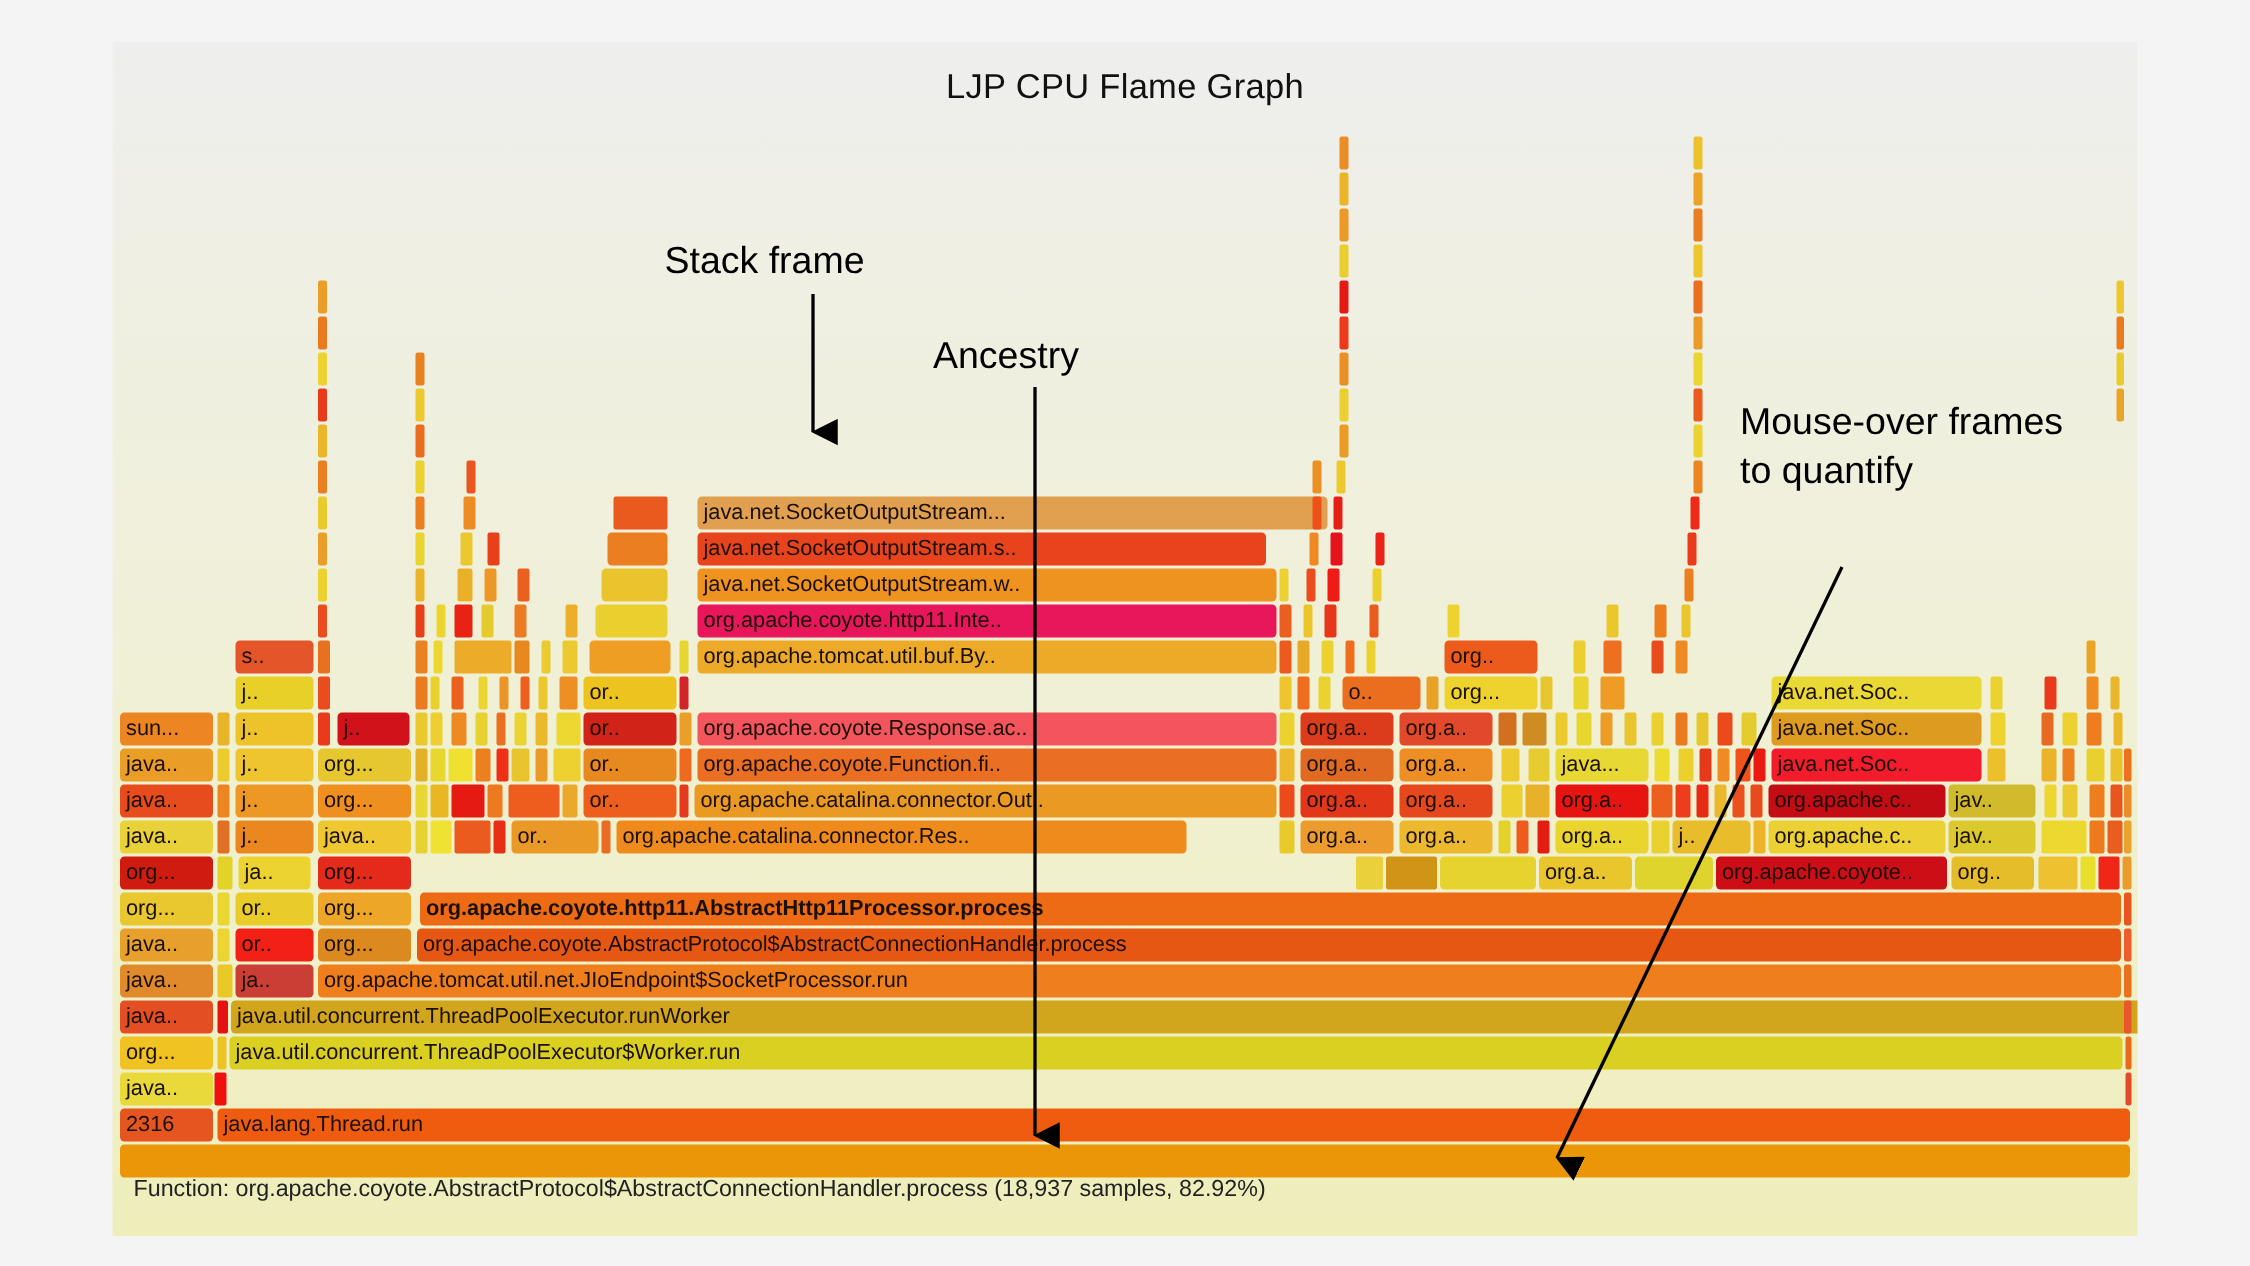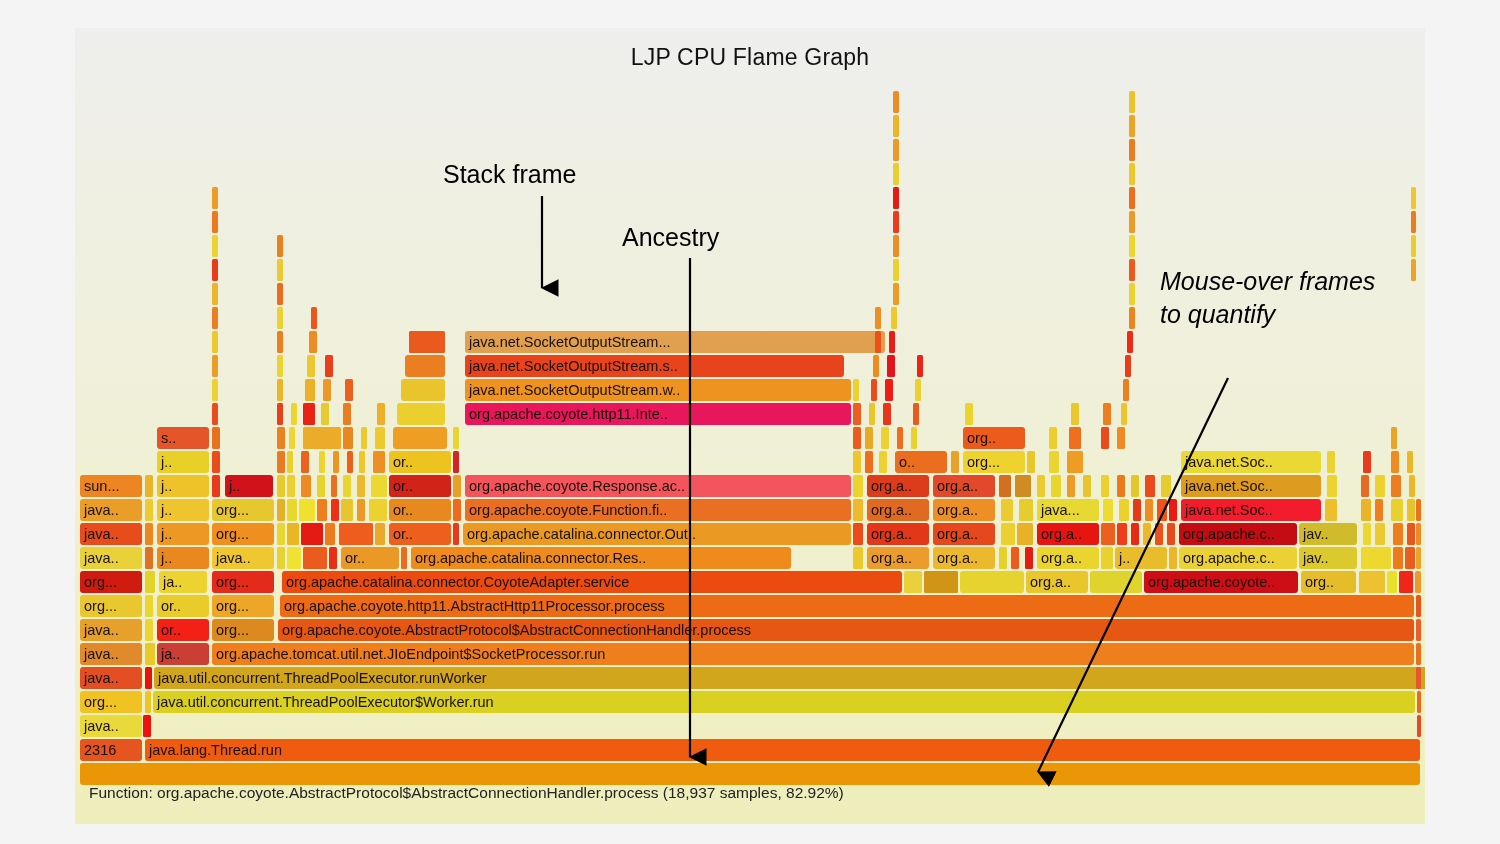--- a/index.html
+++ b/index.html
@@ -34,21 +34,21 @@
     position:absolute;left:14px;bottom:22px;
     font-size:15.5px;color:#222;white-space:nowrap;
   }
 
   
   .anno{
     position:absolute;font-size:25px;color:#000;line-height:1.32;
   }
   #anno-stack{left:443px;top:158px;}
   #anno-ancestry{left:622px;top:221px;}
-  #anno-mouse{left:1160px;top:265px;width:220px;font-style:italic;}
+  #anno-mouse{left:1160px;top:265px;width:220px;}
   svg#arrows{position:absolute;left:0;top:0;width:1500px;height:844px;pointer-events:none;}
 </style>
 </head>
 <body>
 
 <div id="stage">
 
   <div id="panel">
 
     <div id="title">LJP CPU Flame Graph</div>
@@ -76,27 +76,26 @@
         <div class="frame" style="left: 5px; top: 591px; width: 62px; background: rgb(231, 160, 43);"><span>java..</span></div>
         <div class="frame tiny" style="left: 70px; top: 591px; width: 8px; background: rgb(236, 212, 50);"></div>
         <div class="frame" style="left: 82px; top: 591px; width: 52px; background: rgb(243, 32, 21);"><span>or..</span></div>
         <div class="frame" style="left: 137px; top: 591px; width: 62px; background: rgb(220, 138, 32);"><span>org...</span></div>
         <div class="frame" style="left: 203px; top: 591px; width: 1136px; background: rgb(230, 87, 19);"><span>org.apache.coyote.AbstractProtocol$AbstractConnectionHandler.process</span></div>
         <div class="frame tiny" style="left: 1341px; top: 591px; width: 5px; background: rgb(235, 93, 44);"></div>
         <div class="frame" style="left: 5px; top: 567px; width: 62px; background: rgb(233, 199, 47);"><span>org...</span></div>
         <div class="frame tiny" style="left: 70px; top: 567px; width: 8px; background: rgb(233, 214, 47);"></div>
         <div class="frame" style="left: 82px; top: 567px; width: 52px; background: rgb(233, 203, 42);"><span>or..</span></div>
         <div class="frame" style="left: 137px; top: 567px; width: 62px; background: rgb(237, 166, 40);"><span>org...</span></div>
-        <div class="frame" style="left: 205px; top: 567px; width: 1134px; background: rgb(237, 107, 20);"><span>org.apache.coyote.http11.AbstractHttp11Processor.process</span></div>
+        <div class="frame" style="left: 205px; top: 567px; width: 1134px; background: rgb(237, 107, 20); font-weight: bold;"><span>org.apache.coyote.http11.AbstractHttp11Processor.process</span></div>
         <div class="frame tiny" style="left: 1341px; top: 567px; width: 5px; background: rgb(233, 85, 30);"></div>
         <div class="frame" style="left: 5px; top: 543px; width: 62px; background: rgb(208, 28, 16);"><span>org...</span></div>
         <div class="frame tiny" style="left: 70px; top: 543px; width: 10px; background: rgb(227, 210, 40);"></div>
         <div class="frame" style="left: 84px; top: 543px; width: 48px; background: rgb(236, 211, 47);"><span>ja..</span></div>
         <div class="frame" style="left: 137px; top: 543px; width: 62px; background: rgb(227, 42, 27);"><span>org...</span></div>
-        <div class="frame" style="left: 207px; top: 543px; width: 620px; background: rgb(236, 75, 16);"><span>org.apache.catalina.connector.CoyoteAdapter.service</span></div>
         <div class="frame tiny" style="left: 829px; top: 543px; width: 18px; background: rgb(234, 208, 58);"></div>
         <div class="frame tiny" style="left: 849px; top: 543px; width: 34px; background: rgb(208, 148, 23);"></div>
         <div class="frame" style="left: 885px; top: 543px; width: 64px; background: rgb(231, 211, 46);"></div>
         <div class="frame" style="left: 951px; top: 543px; width: 62px; background: rgb(233, 198, 44);"><span>org.a..</span></div>
         <div class="frame" style="left: 1015px; top: 543px; width: 52px; background: rgb(223, 211, 46);"></div>
         <div class="frame" style="left: 1069px; top: 543px; width: 154px; background: rgb(205, 14, 22);"><span>org.apache.coyote..</span></div>
         <div class="frame" style="left: 1226px; top: 543px; width: 55px; background: rgb(229, 189, 42);"><span>org..</span></div>
         <div class="frame tiny" style="left: 1284px; top: 543px; width: 26px; background: rgb(237, 193, 48);"></div>
         <div class="frame tiny" style="left: 1312px; top: 543px; width: 10px; background: rgb(233, 224, 46);"></div>
         <div class="frame tiny" style="left: 1324px; top: 543px; width: 14px; background: rgb(239, 38, 24);"></div>
@@ -259,20 +258,21 @@
         <div class="frame" style="left: 82px; top: 399px; width: 52px; background: rgb(229, 85, 42);"><span>s..</span></div>
         <div class="frame tiny" style="left: 137px; top: 399px; width: 8px; background: rgb(231, 113, 31);"></div>
         <div class="frame tiny" style="left: 202px; top: 399px; width: 8px; background: rgb(234, 130, 33);"></div>
         <div class="frame tiny" style="left: 214px; top: 399px; width: 6px; background: rgb(237, 214, 48);"></div>
         <div class="frame tiny" style="left: 228px; top: 399px; width: 38px; background: rgb(236, 171, 41);"></div>
         <div class="frame tiny" style="left: 268px; top: 399px; width: 10px; background: rgb(232, 136, 31);"></div>
         <div class="frame tiny" style="left: 286px; top: 399px; width: 6px; background: rgb(234, 202, 46);"></div>
         <div class="frame tiny" style="left: 300px; top: 399px; width: 10px; background: rgb(236, 201, 46);"></div>
         <div class="frame" style="left: 318px; top: 399px; width: 54px; background: rgb(238, 158, 34);"></div>
         <div class="frame tiny" style="left: 378px; top: 399px; width: 6px; background: rgb(232, 213, 49);"></div>
+        <div class="frame" style="left: 390px; top: 399px; width: 386px; background: rgb(237, 170, 40);"><span>org.apache.tomcat.util.buf.By..</span></div>
         <div class="frame tiny" style="left: 778px; top: 399px; width: 8px; background: rgb(236, 91, 29);"></div>
         <div class="frame tiny" style="left: 790px; top: 399px; width: 8px; background: rgb(232, 169, 40);"></div>
         <div class="frame tiny" style="left: 806px; top: 399px; width: 8px; background: rgb(236, 210, 48);"></div>
         <div class="frame tiny" style="left: 822px; top: 399px; width: 6px; background: rgb(238, 110, 30);"></div>
         <div class="frame tiny" style="left: 836px; top: 399px; width: 6px; background: rgb(234, 209, 48);"></div>
         <div class="frame" style="left: 888px; top: 399px; width: 62px; background: rgb(236, 91, 28);"><span>org..</span></div>
         <div class="frame tiny" style="left: 974px; top: 399px; width: 8px; background: rgb(236, 206, 46);"></div>
         <div class="frame tiny" style="left: 994px; top: 399px; width: 12px; background: rgb(237, 111, 31);"></div>
         <div class="frame tiny" style="left: 1026px; top: 399px; width: 8px; background: rgb(233, 76, 28);"></div>
         <div class="frame tiny" style="left: 1042px; top: 399px; width: 8px; background: rgb(238, 138, 35);"></div>

